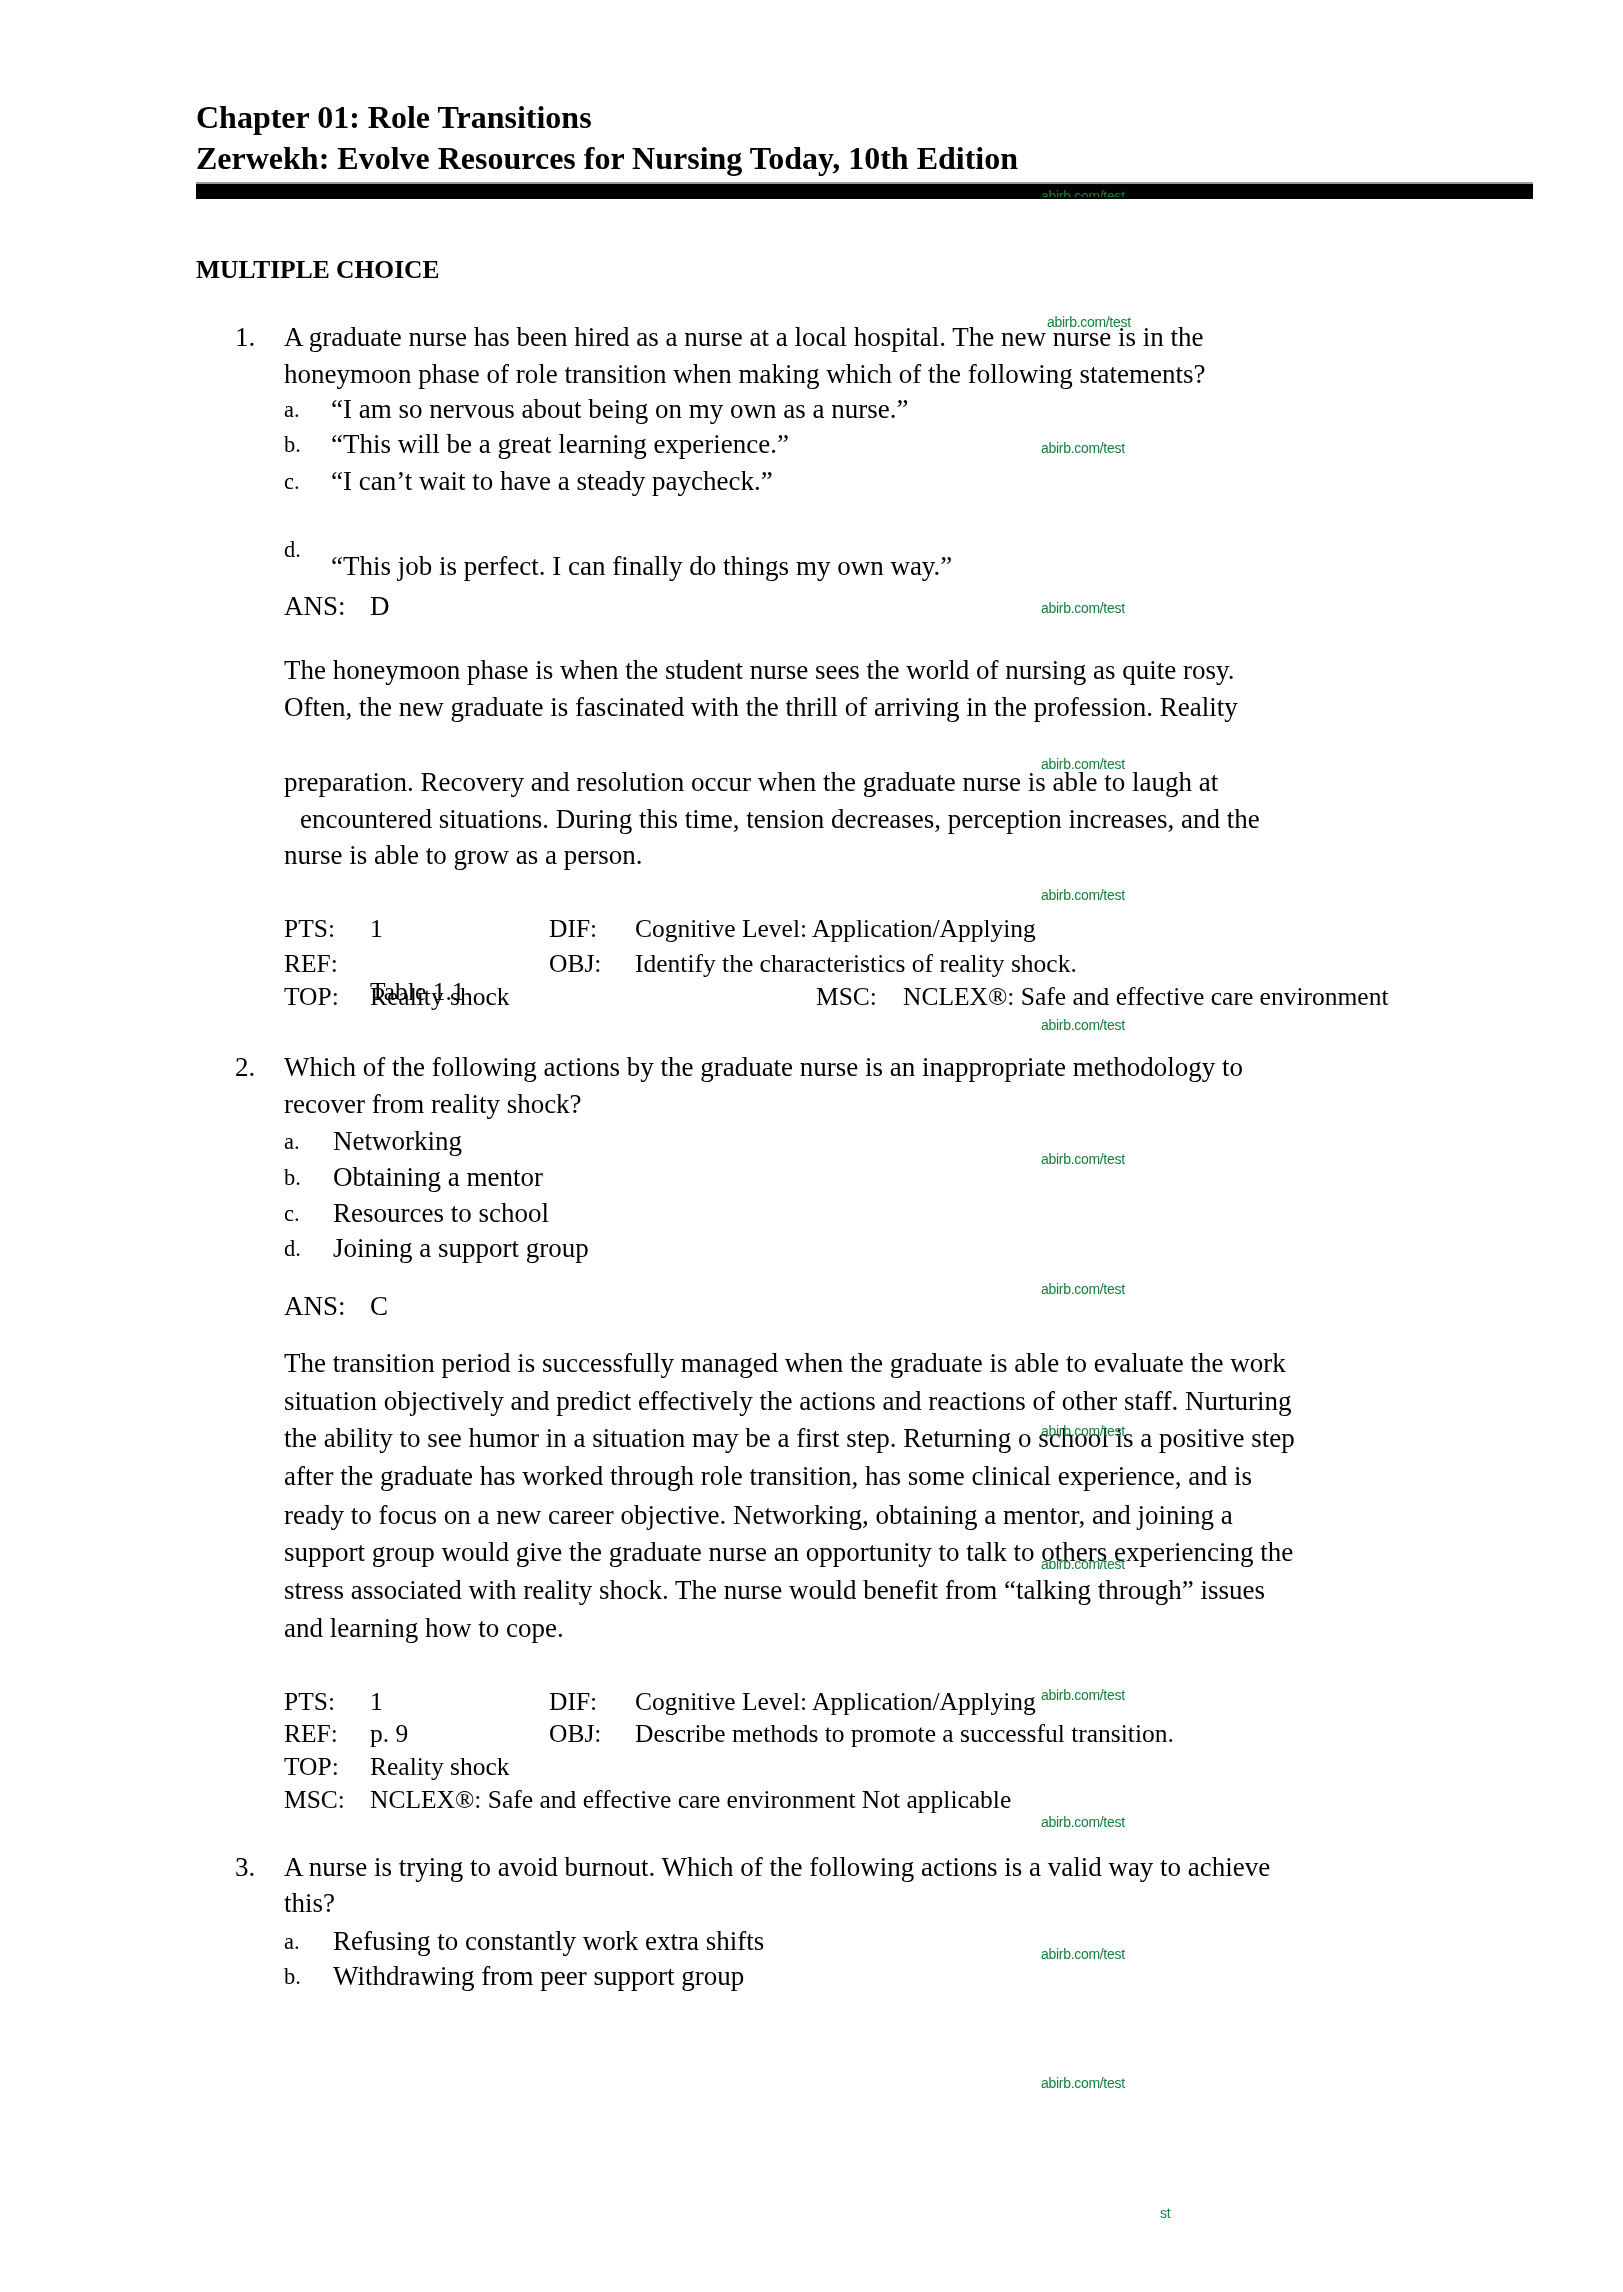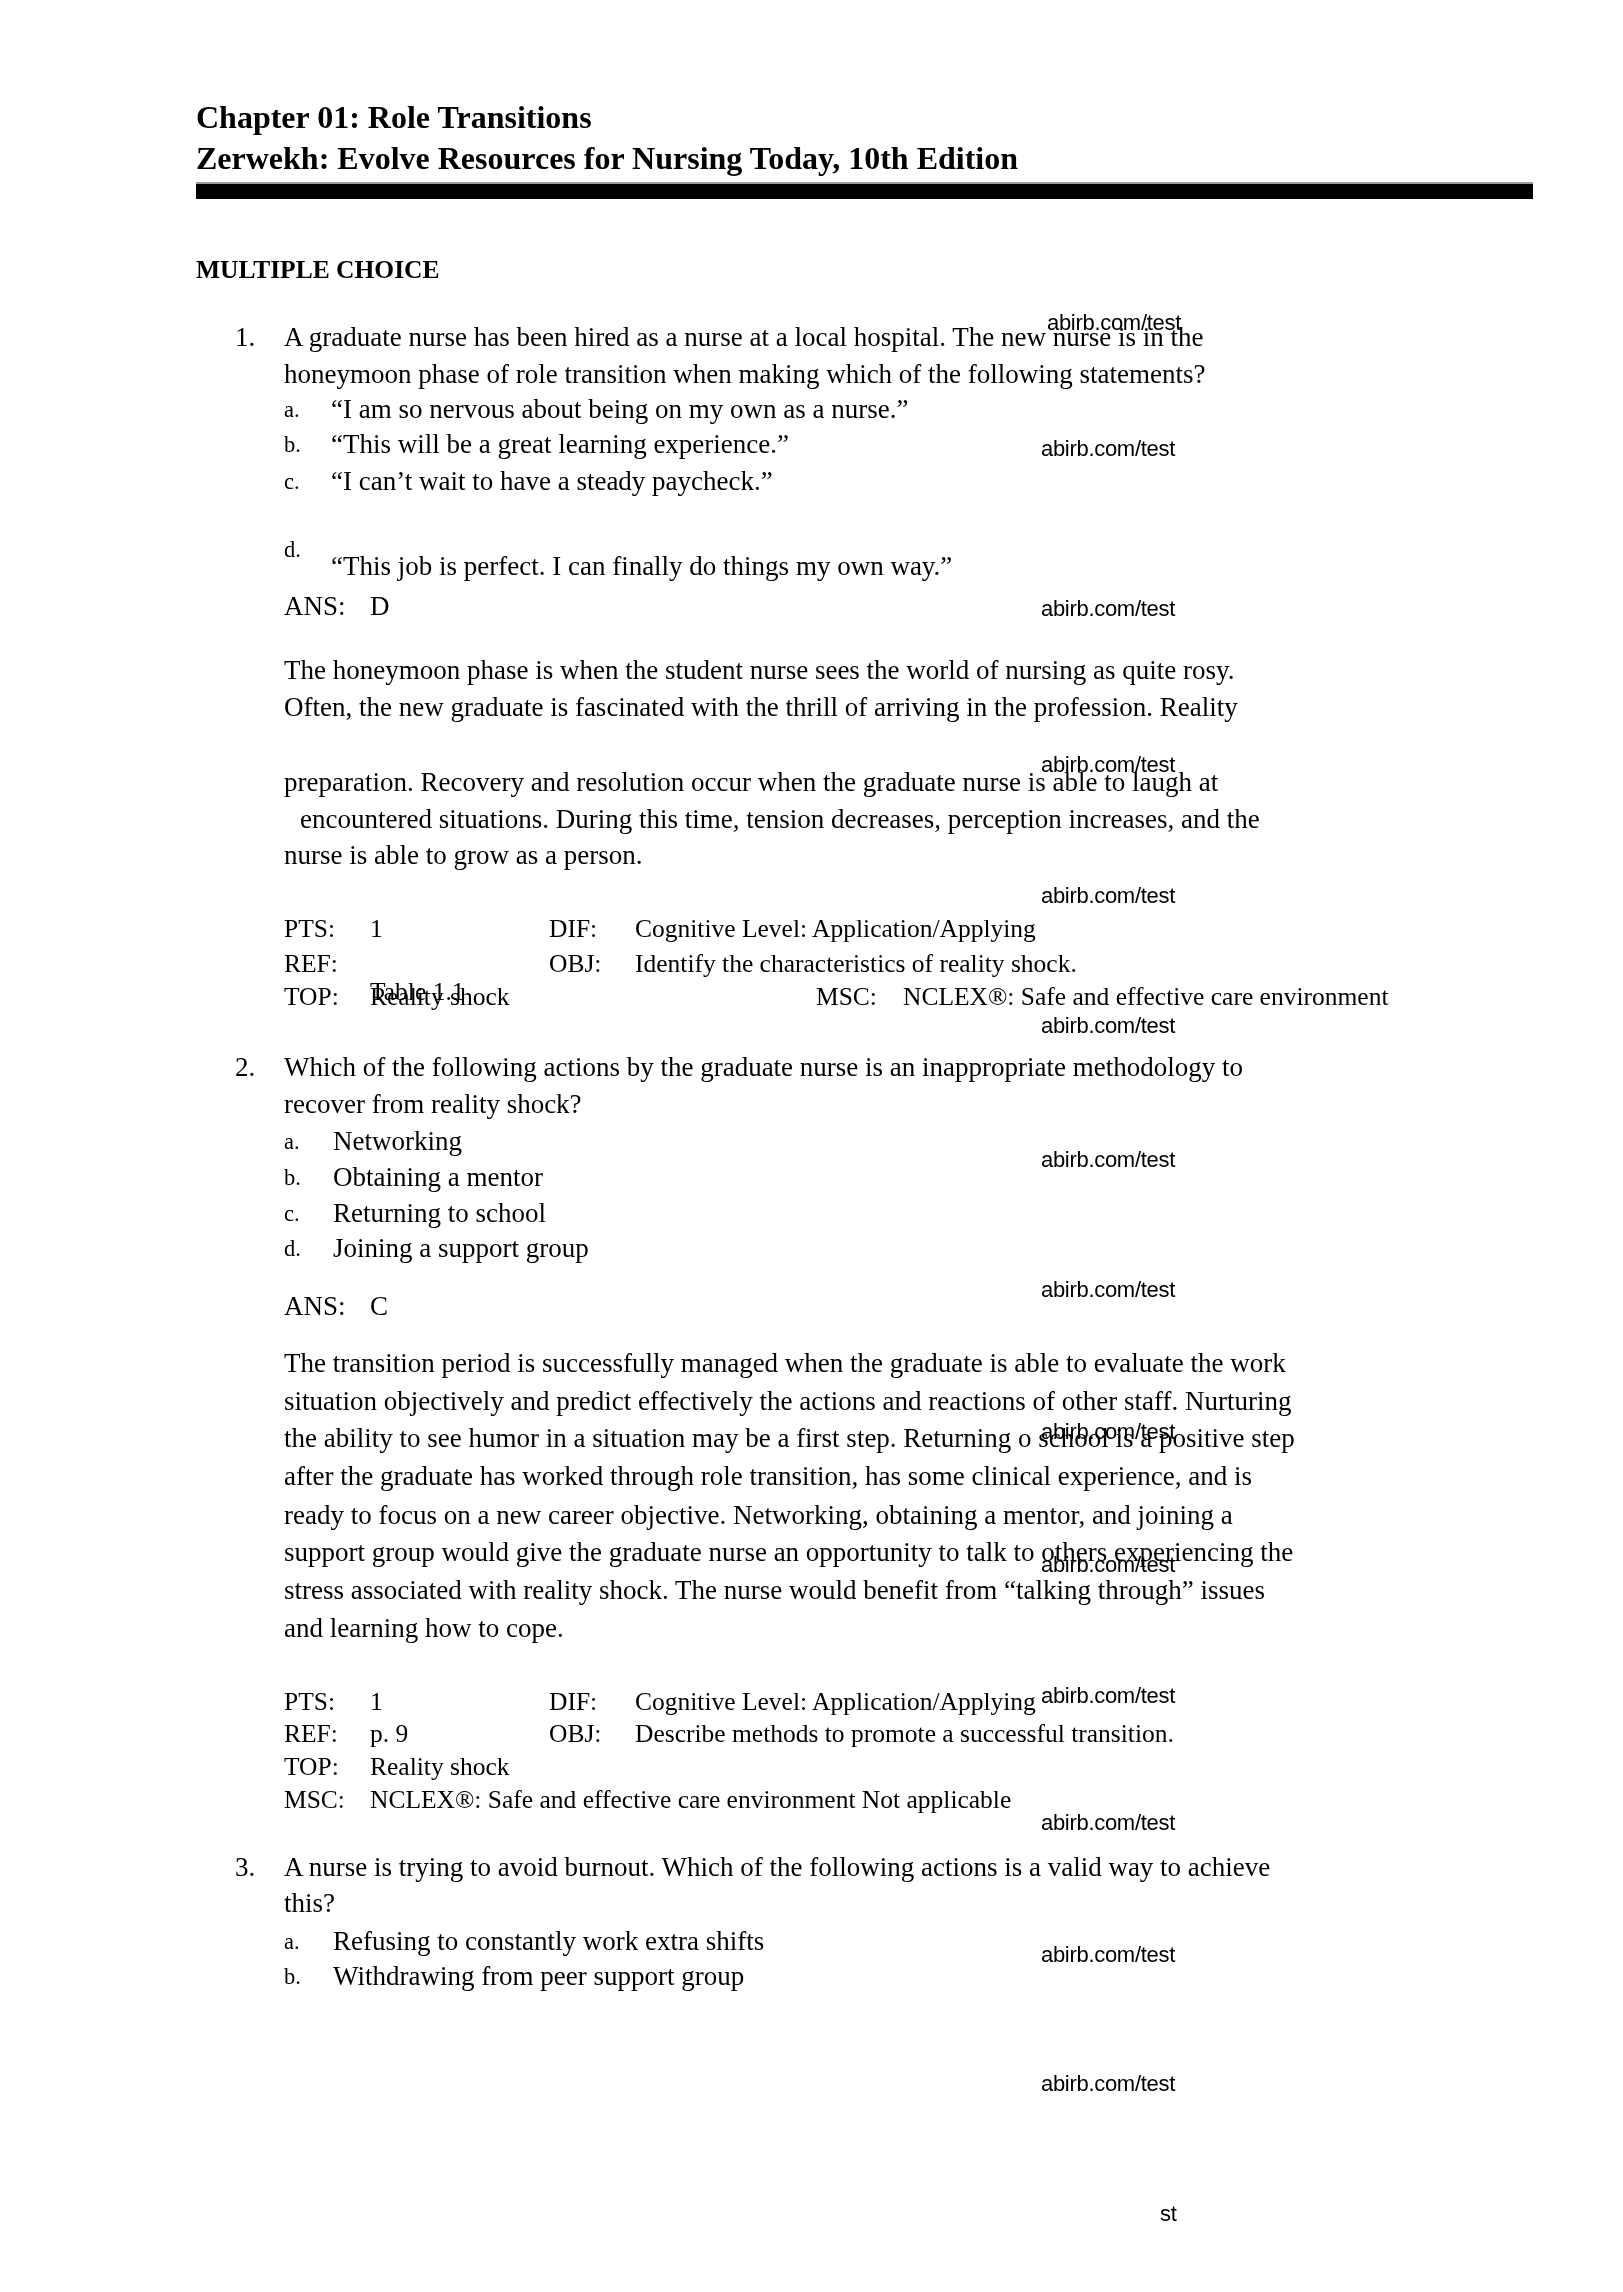--- a/index.html
+++ b/index.html
@@ -5,21 +5,21 @@
   html, body { margin: 0; padding: 0; background: #ffffff; }
   body { width: 1623px; height: 2293px; position: relative; overflow: hidden; }
   .page { position: absolute; left: 0; top: 0; width: 1477px; height: 2293px; background: #ffffff; }
   .abs { position: absolute; white-space: nowrap; color: #000; }
   .serif { font-family: "Liberation Serif", "DejaVu Serif", serif; }
   .title { font-size: 32px; font-weight: bold; line-height: 39px; }
   .section { font-size: 25.5px; font-weight: bold; line-height: 31px; }
   .body-text { font-size: 27px; line-height: 35px; }
   .small-letter { font-size: 22.5px; line-height: 35px; }
   .meta { font-size: 25.5px; line-height: 33px; }
-  .wm { font-family: "Liberation Sans", "DejaVu Sans", sans-serif; font-size: 22px; line-height: 21.6px; color: #000000; letter-spacing: -0.3px; }
+  .wm { font-family: "Liberation Sans", "DejaVu Sans", sans-serif; font-size: 14px; line-height: 21.6px; color: #15803d; letter-spacing: -0.3px; }
   .bar { position: absolute; left: 196px; top: 182px; width: 1337px; height: 14.7px; background: #000; border-top: 2px solid #9a9a9a; }
 </style>
 </head>
 <body>
 
 <div class="page">
 
   <div class="abs serif title" style="left:196px; top:98px;">Chapter 01: Role Transitions</div>
   <div class="abs serif title" style="left:196px; top:139px;">Zerwekh: Evolve Resources for Nursing Today, 10th Edition</div>
   <div class="bar"></div>
@@ -71,21 +71,21 @@
   <div class="abs serif body-text" style="left:235px; top:1050px;">2.</div>
   <div class="abs serif body-text" style="left:284px; top:1050px;">Which of the following actions by the graduate nurse is an inappropriate methodology to</div>
   <div class="abs serif body-text" style="left:284px; top:1087px;">recover from reality shock?</div>
 
   <div class="abs serif small-letter" style="left:284px; top:1124px;">a.</div>
   <div class="abs serif body-text" style="left:333px; top:1124px;">Networking</div>
   <div class="abs wm" style="left:1041px; top:1149px;">abirb.com/test</div>
   <div class="abs serif small-letter" style="left:284px; top:1160px;">b.</div>
   <div class="abs serif body-text" style="left:333px; top:1160px;">Obtaining a mentor</div>
   <div class="abs serif small-letter" style="left:284px; top:1196px;">c.</div>
-  <div class="abs serif body-text" style="left:333px; top:1196px;">Returning to school</div>
+  <div class="abs serif body-text" style="left:333px; top:1196px;">Resources to school</div>
   <div class="abs serif small-letter" style="left:284px; top:1231px;">d.</div>
   <div class="abs serif body-text" style="left:333px; top:1231px;">Joining a support group</div>
 
   <div class="abs wm" style="left:1041px; top:1279px;">abirb.com/test</div>
   <div class="abs serif body-text" style="left:284px; top:1289px;">ANS:</div>
   <div class="abs serif body-text" style="left:370px; top:1289px;">C</div>
 
   <div class="abs serif body-text" style="left:284px; top:1346px;">The transition period is successfully managed when the graduate is able to evaluate the work</div>
   <div class="abs serif body-text" style="left:284px; top:1384px;">situation objectively and predict effectively the actions and reactions of other staff. Nurturing</div>
   <div class="abs serif body-text" style="left:284px; top:1421px;">the ability to see humor in a situation may be a first step. Returning o school is a positive step</div>

